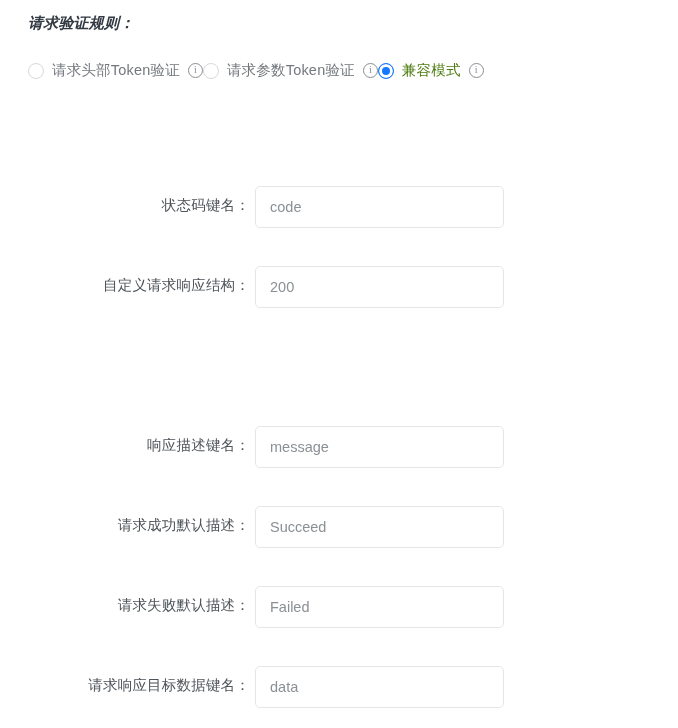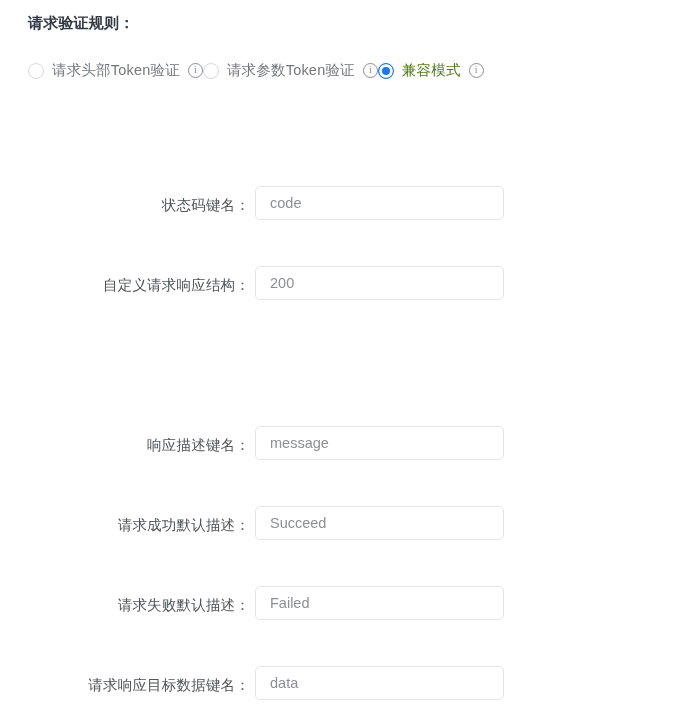--- a/index.html
+++ b/index.html
@@ -21,21 +21,21 @@
 
   
   .section-heading {
     position: absolute;
     font-size: 15px;
     font-weight: bold;
     color: #313942;
     letter-spacing: 0.2px;
     white-space: nowrap;
   }
-  #heading-rules { left: 28px; top: 14px; }
+  #heading-rules { left: 28px; top: 14px; font-style: italic; }
   #heading-struct { left: 28px; top: 130px; }
 
   
   .radio-group {
     position: absolute;
     left: 28px;
     top: 61px;
     display: flex;
     align-items: center;
   }
@@ -102,21 +102,21 @@
     font-size: 14.5px;
     color: #4e5459;
     white-space: nowrap;
     letter-spacing: 0.2px;
   }
   .form-input {
     position: absolute;
     left: 255px;
     top: 0;
     width: 249px;
-    height: 34px;
+    height: 42px;
     border: 1px solid #e4e6e8;
     border-radius: 5px;
     background: #ffffff;
     padding: 0 14px;
     font-size: 14.5px;
     font-family: "Liberation Sans", "DejaVu Sans", sans-serif;
     color: #8b9095;
     outline: none;
   }
   .form-input::placeholder { color: #b8bdc2; }

